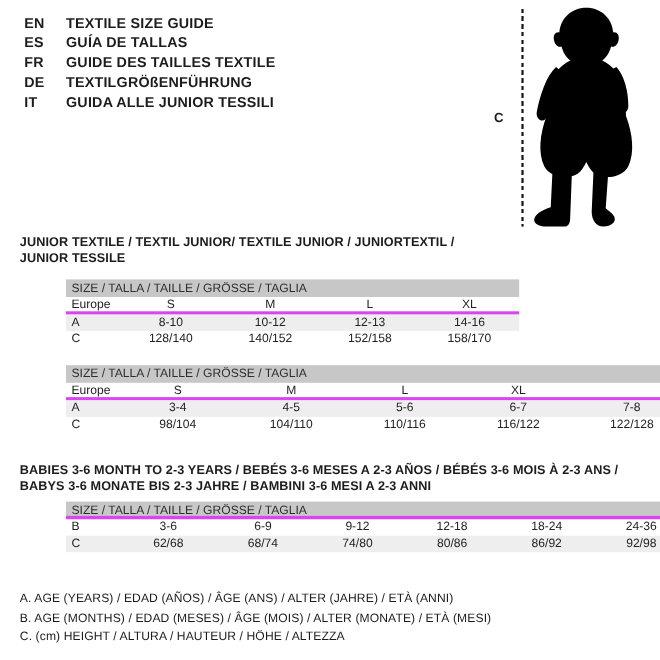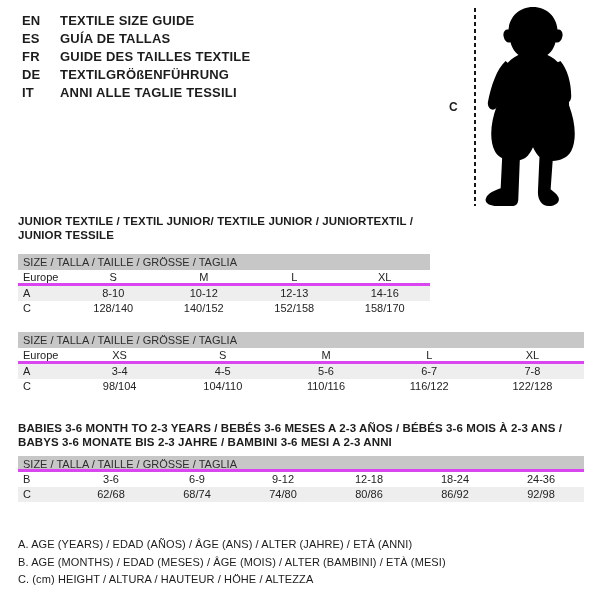--- a/index.html
+++ b/index.html
@@ -17,21 +17,21 @@
     background:repeating-linear-gradient(to bottom, #161616 0 4px, transparent 4px 7px); }
   .measure-label { position:absolute; left:449px; top:100px; font-weight:bold; font-size:12px; }
   .baby-svg { position:absolute; left:484px; top:5px; width:98px; height:203px; }
   
   .section { position:absolute; left:18px; }
   #sec0 { top:214px; width:412px; }
   #sec1 { top:320px; width:566px; }
   #sec2 { top:421px; width:566px; }
   .section-title { font-weight:bold; font-size:11.5px; line-height:14px; letter-spacing:.1px; }
   .sub-seg { font-size:8px; position:relative; top:2px; }
-  .size-table { margin-top:12px; width:100%; }
+  .size-table { margin-top:12px; width:100%;margin-left:42px; }
   #sec2 .size-table { margin-top:7px; }
   .table-header-bar { background:#c7c7c7; height:16px; line-height:16px; font-size:11px;
     padding-left:5px; color:#2e2e2e; }
   .table-row { display:grid; height:15px; line-height:15px; font-size:11px; color:#232323; }
   .table-row.shaded { background:#eeeeee; }
   .divider-below { border-bottom:3px solid #d946ef; }
   .table-row.divider-below { height:16px; line-height:15px; }
   .row-label { text-align:left; padding-left:5px; }
   .row-cell { text-align:center; }
   
@@ -55,21 +55,21 @@
       <div class="lang-row">
         <div class="lang-code">FR</div>
         <div class="lang-label">GUIDE DES TAILLES TEXTILE</div>
       </div>
       <div class="lang-row">
         <div class="lang-code">DE</div>
         <div class="lang-label">TEXTILGRÖßENFÜHRUNG</div>
       </div>
       <div class="lang-row">
         <div class="lang-code">IT</div>
-        <div class="lang-label">ANNI ALLE TAGLIE TESSILI</div>
+        <div class="lang-label">GUIDA ALLE JUNIOR TESSILI</div>
       </div>
     </div>
 
   <div class="measure-line"></div>
   <div class="measure-label">C</div>
 
   <svg class="baby-svg" viewBox="0 0 100 205" aria-hidden="true">
     <g fill="#000000">
 
       <path d="M50,1 C64,1 74,11 75,24 C78,23 81,26 80,31 C79,36 76,38 73,37 C71,45 66,50 60,53 L40,53 C34,50 29,45 27,37 C24,38 21,36 20,31 C19,26 22,23 25,24 C26,11 36,1 50,1 Z"></path>
@@ -115,21 +115,20 @@
           <div class="row-cell">152/158</div>
           <div class="row-cell">158/170</div>
         </div>
       </div>
     </div>
   <div class="section" id="sec1">
       <div class="size-table">
         <div class="table-header-bar">SIZE / TALLA / TAILLE / GRÖSSE / TAGLIA</div>
         <div class="table-row divider-below" style="grid-template-columns: 50px repeat(5, 1fr);">
           <div class="row-label">Europe</div>
-          <div class="row-cell">XS</div>
           <div class="row-cell">S</div>
           <div class="row-cell">M</div>
           <div class="row-cell">L</div>
           <div class="row-cell">XL</div>
         </div>
         <div class="table-row shaded" style="grid-template-columns: 50px repeat(5, 1fr);">
           <div class="row-label">A</div>
           <div class="row-cell">3-4</div>
           <div class="row-cell">4-5</div>
           <div class="row-cell">5-6</div>
@@ -169,17 +168,17 @@
           <div class="row-cell">74/80</div>
           <div class="row-cell">80/86</div>
           <div class="row-cell">86/92</div>
           <div class="row-cell">92/98</div>
         </div>
       </div>
     </div>
 
   <div class="footnotes">
     <div class="footnote-line">A. AGE (YEARS) / EDAD (AÑOS) / ÂGE (ANS) / ALTER (JAHRE) / ETÀ (ANNI)</div>
-    <div class="footnote-line">B. AGE (MONTHS) / EDAD (MESES) / ÂGE (MOIS) / ALTER (BAMBINI) / ETÀ (MESI)</div>
+    <div class="footnote-line">B. AGE (MONTHS) / EDAD (MESES) / ÂGE (MOIS) / ALTER (MONATE) / ETÀ (MESI)</div>
     <div class="footnote-line">C. (cm) HEIGHT / ALTURA / HAUTEUR / HÖHE / ALTEZZA</div>
   </div>
 
 </div>
 
 </body></html>

